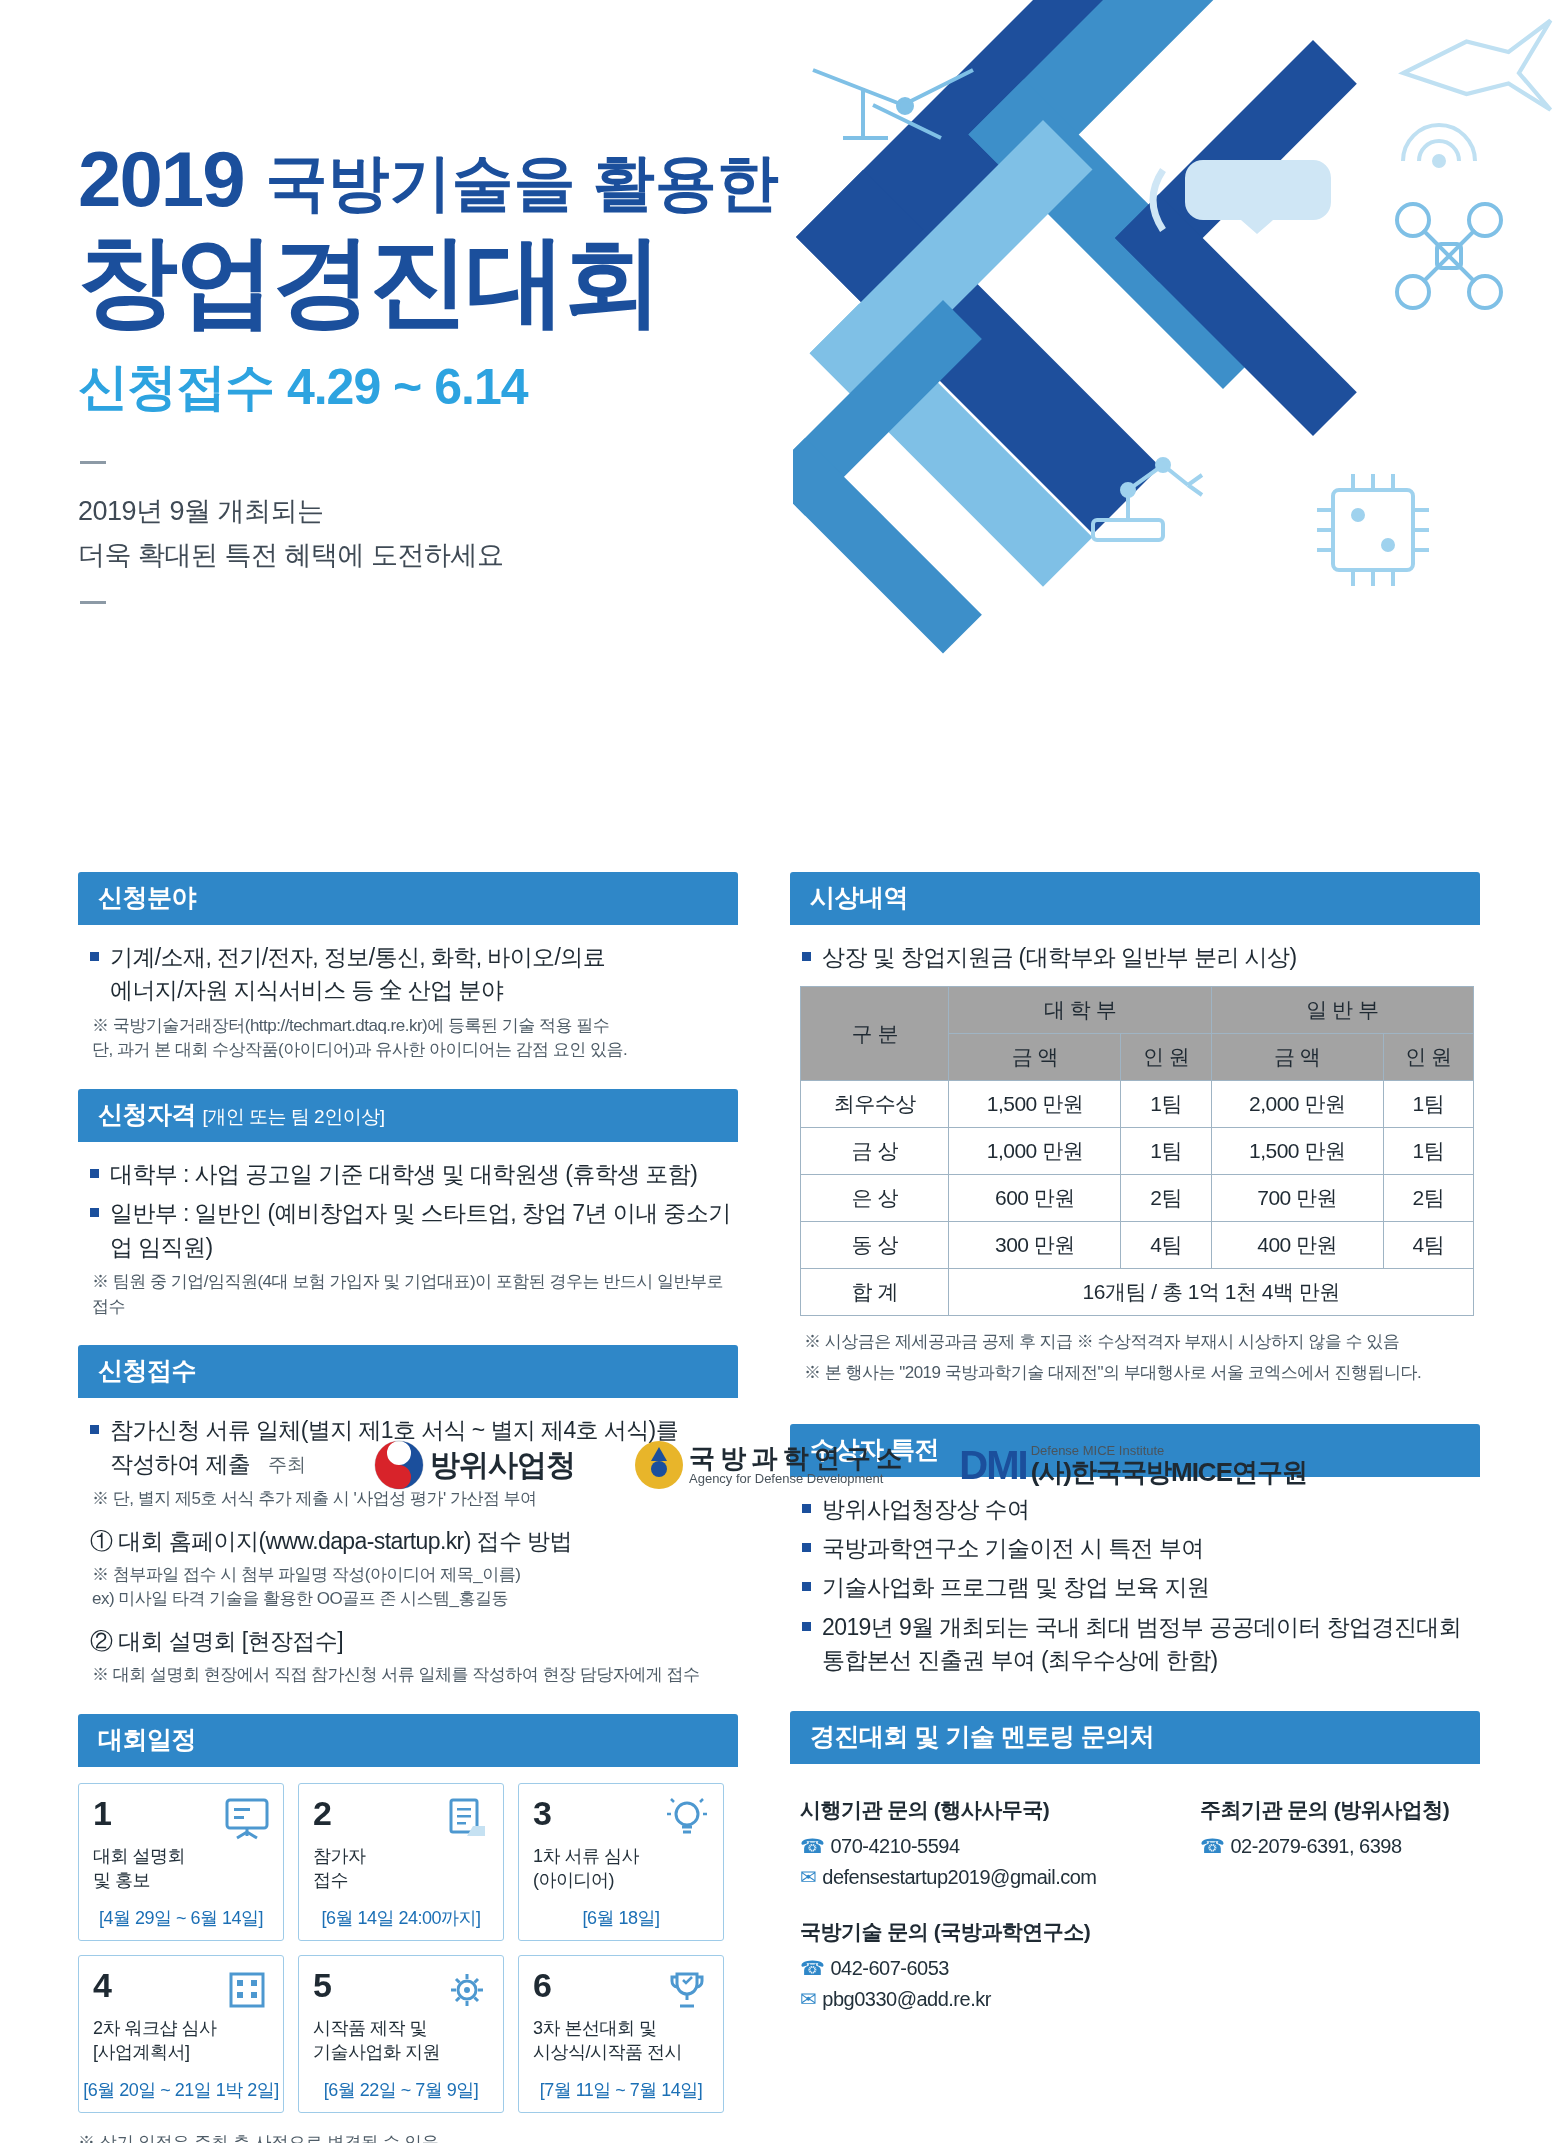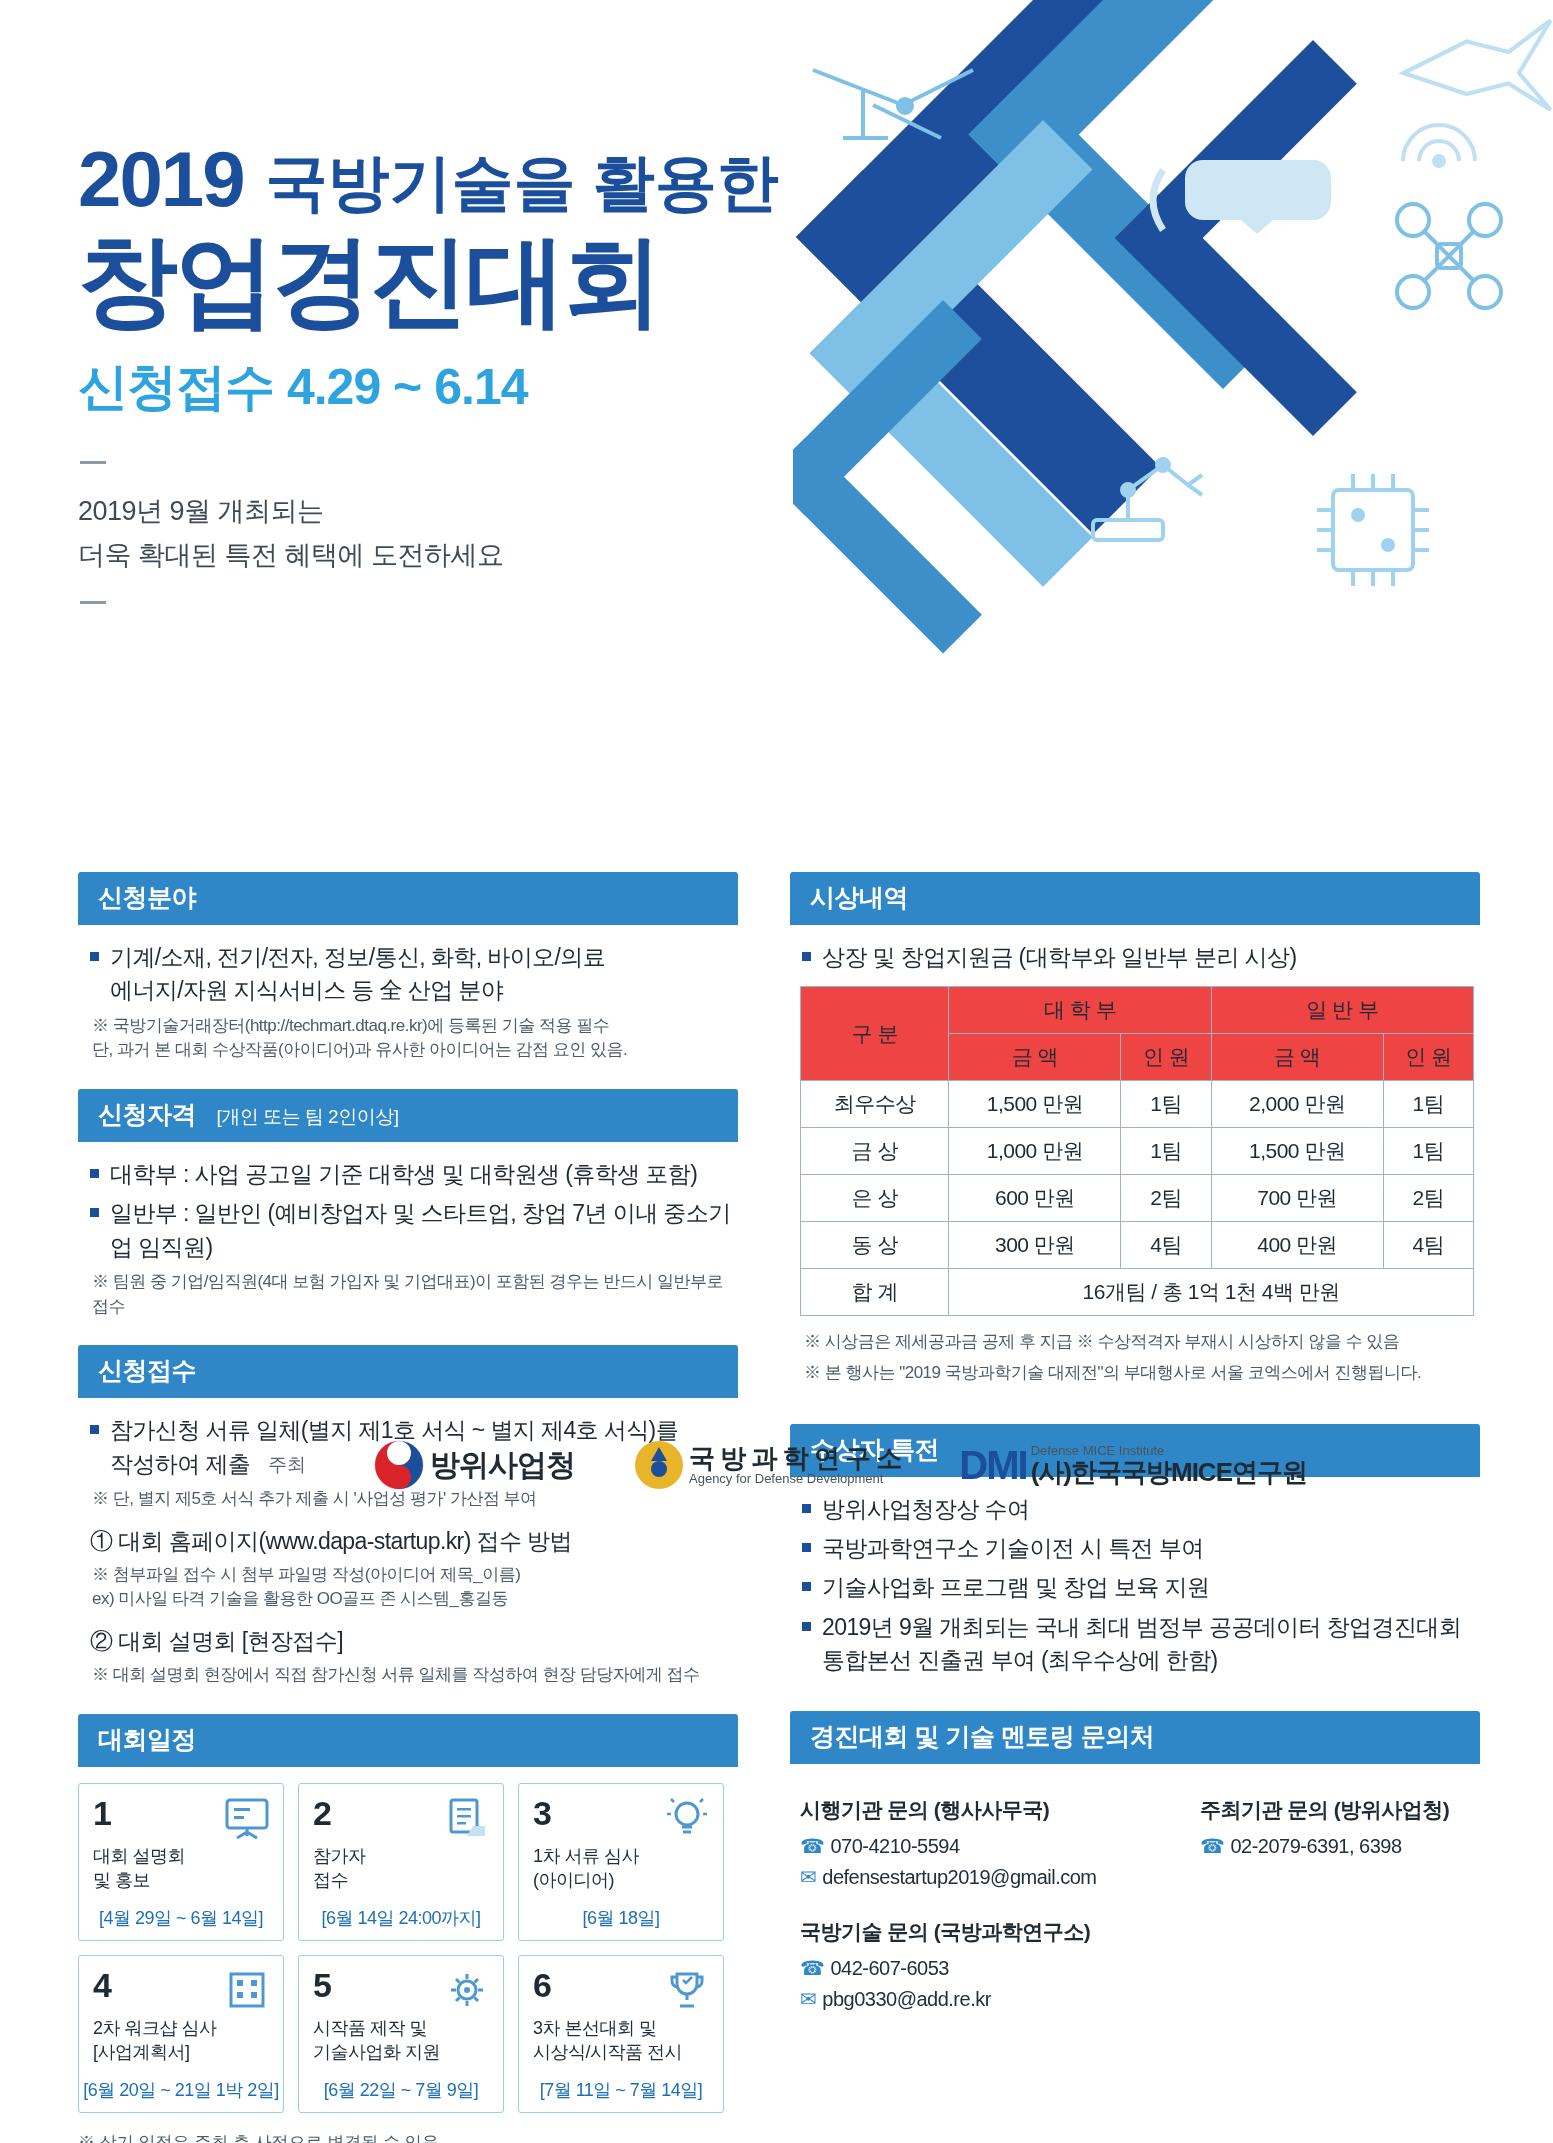--- a/index.html
+++ b/index.html
@@ -34,21 +34,21 @@
 
   
   .colL { position:absolute; left:78px; top:872px; width:660px; }
   .colR { position:absolute; left:790px; top:872px; width:690px; }
 
   .bar {
     background:#2f87c8; color:#ffffff; font-size:25px; font-weight:bold;
     padding:9px 20px; border-radius:3px 3px 0 0; letter-spacing:-0.5px;
     position:relative;
   }
-  .bar .small { font-size:19px; font-weight:normal;margin-left:14px; }
+  .bar .small { font-size:19px; font-weight:normal; }
   .barwrap { border-bottom:2px solid #2f87c8; }
   .bar::after{ content:""; }
 
   .sect { margin-bottom:26px; }
   .body { padding:16px 6px 0 10px; }
 
   ul.bul { list-style:none; margin:0; padding:0; }
   ul.bul li {
     position:relative; padding-left:22px; font-size:23px; color:#1f2a33;
     line-height:1.45; margin-bottom:6px; letter-spacing:-0.6px;
@@ -59,21 +59,21 @@
   }
   .note { font-size:17px; color:#4d5b66; line-height:1.45; letter-spacing:-0.5px; margin:6px 0 0 4px; }
   .num { font-size:23px; color:#1f2a33; margin:14px 0 2px 2px; letter-spacing:-0.6px; }
 
   
   table.award { border-collapse:collapse; width:100%; margin-top:12px; font-size:21px; }
   table.award th, table.award td {
     border:1px solid #9fb4c4; text-align:center; padding:9px 4px; color:#1f2a33;
     letter-spacing:-0.5px;
   }
-  table.award th { background:#ef4444; font-weight:normal; }
+  table.award th { background:#a3a3a3; font-weight:normal; }
   table.award td.lbl { background:#ffffff; }
 
   
   .cards { display:flex; flex-wrap:wrap; gap:14px; margin-top:16px; }
   .card {
     width:206px; height:158px; border:1px solid #9ecbe8; border-radius:3px;
     padding:12px 12px 0 14px; position:relative; background:#fff;
   }
   .card .n { font-size:34px; font-weight:bold; color:#1f2a33; line-height:1; }
   .card .t { font-size:18px; color:#23303a; line-height:1.35; margin-top:14px; letter-spacing:-0.5px; }

